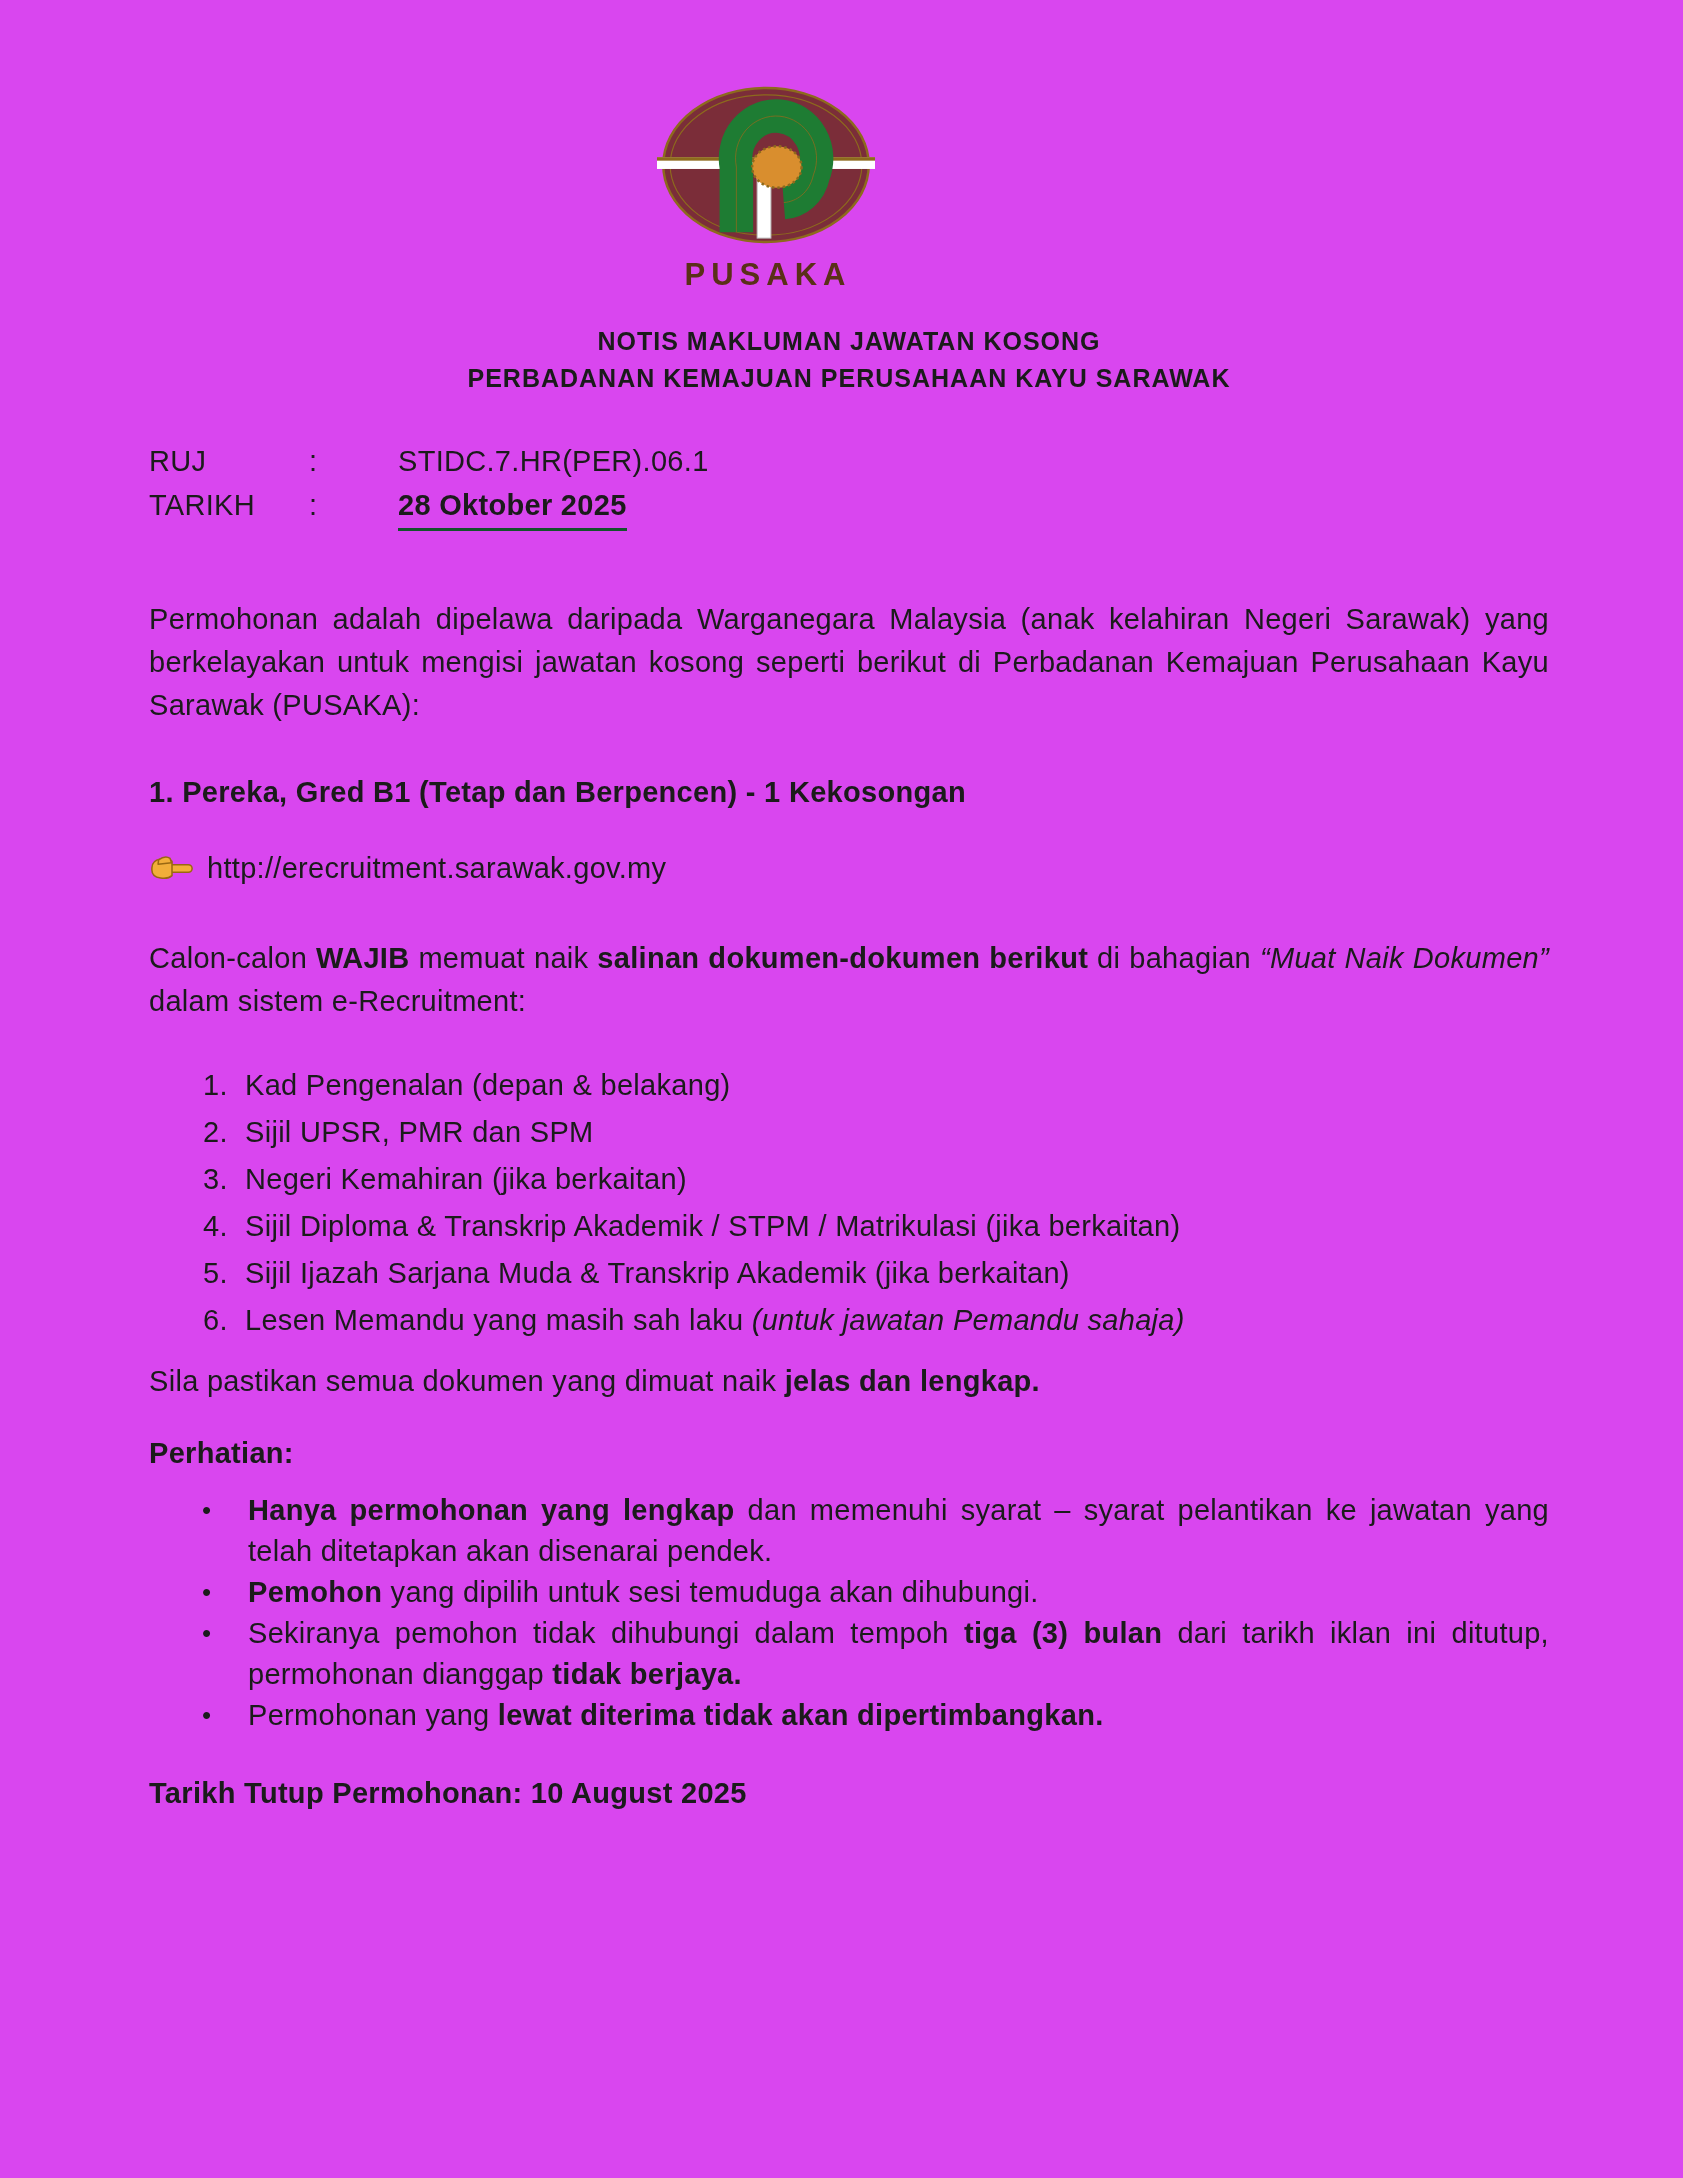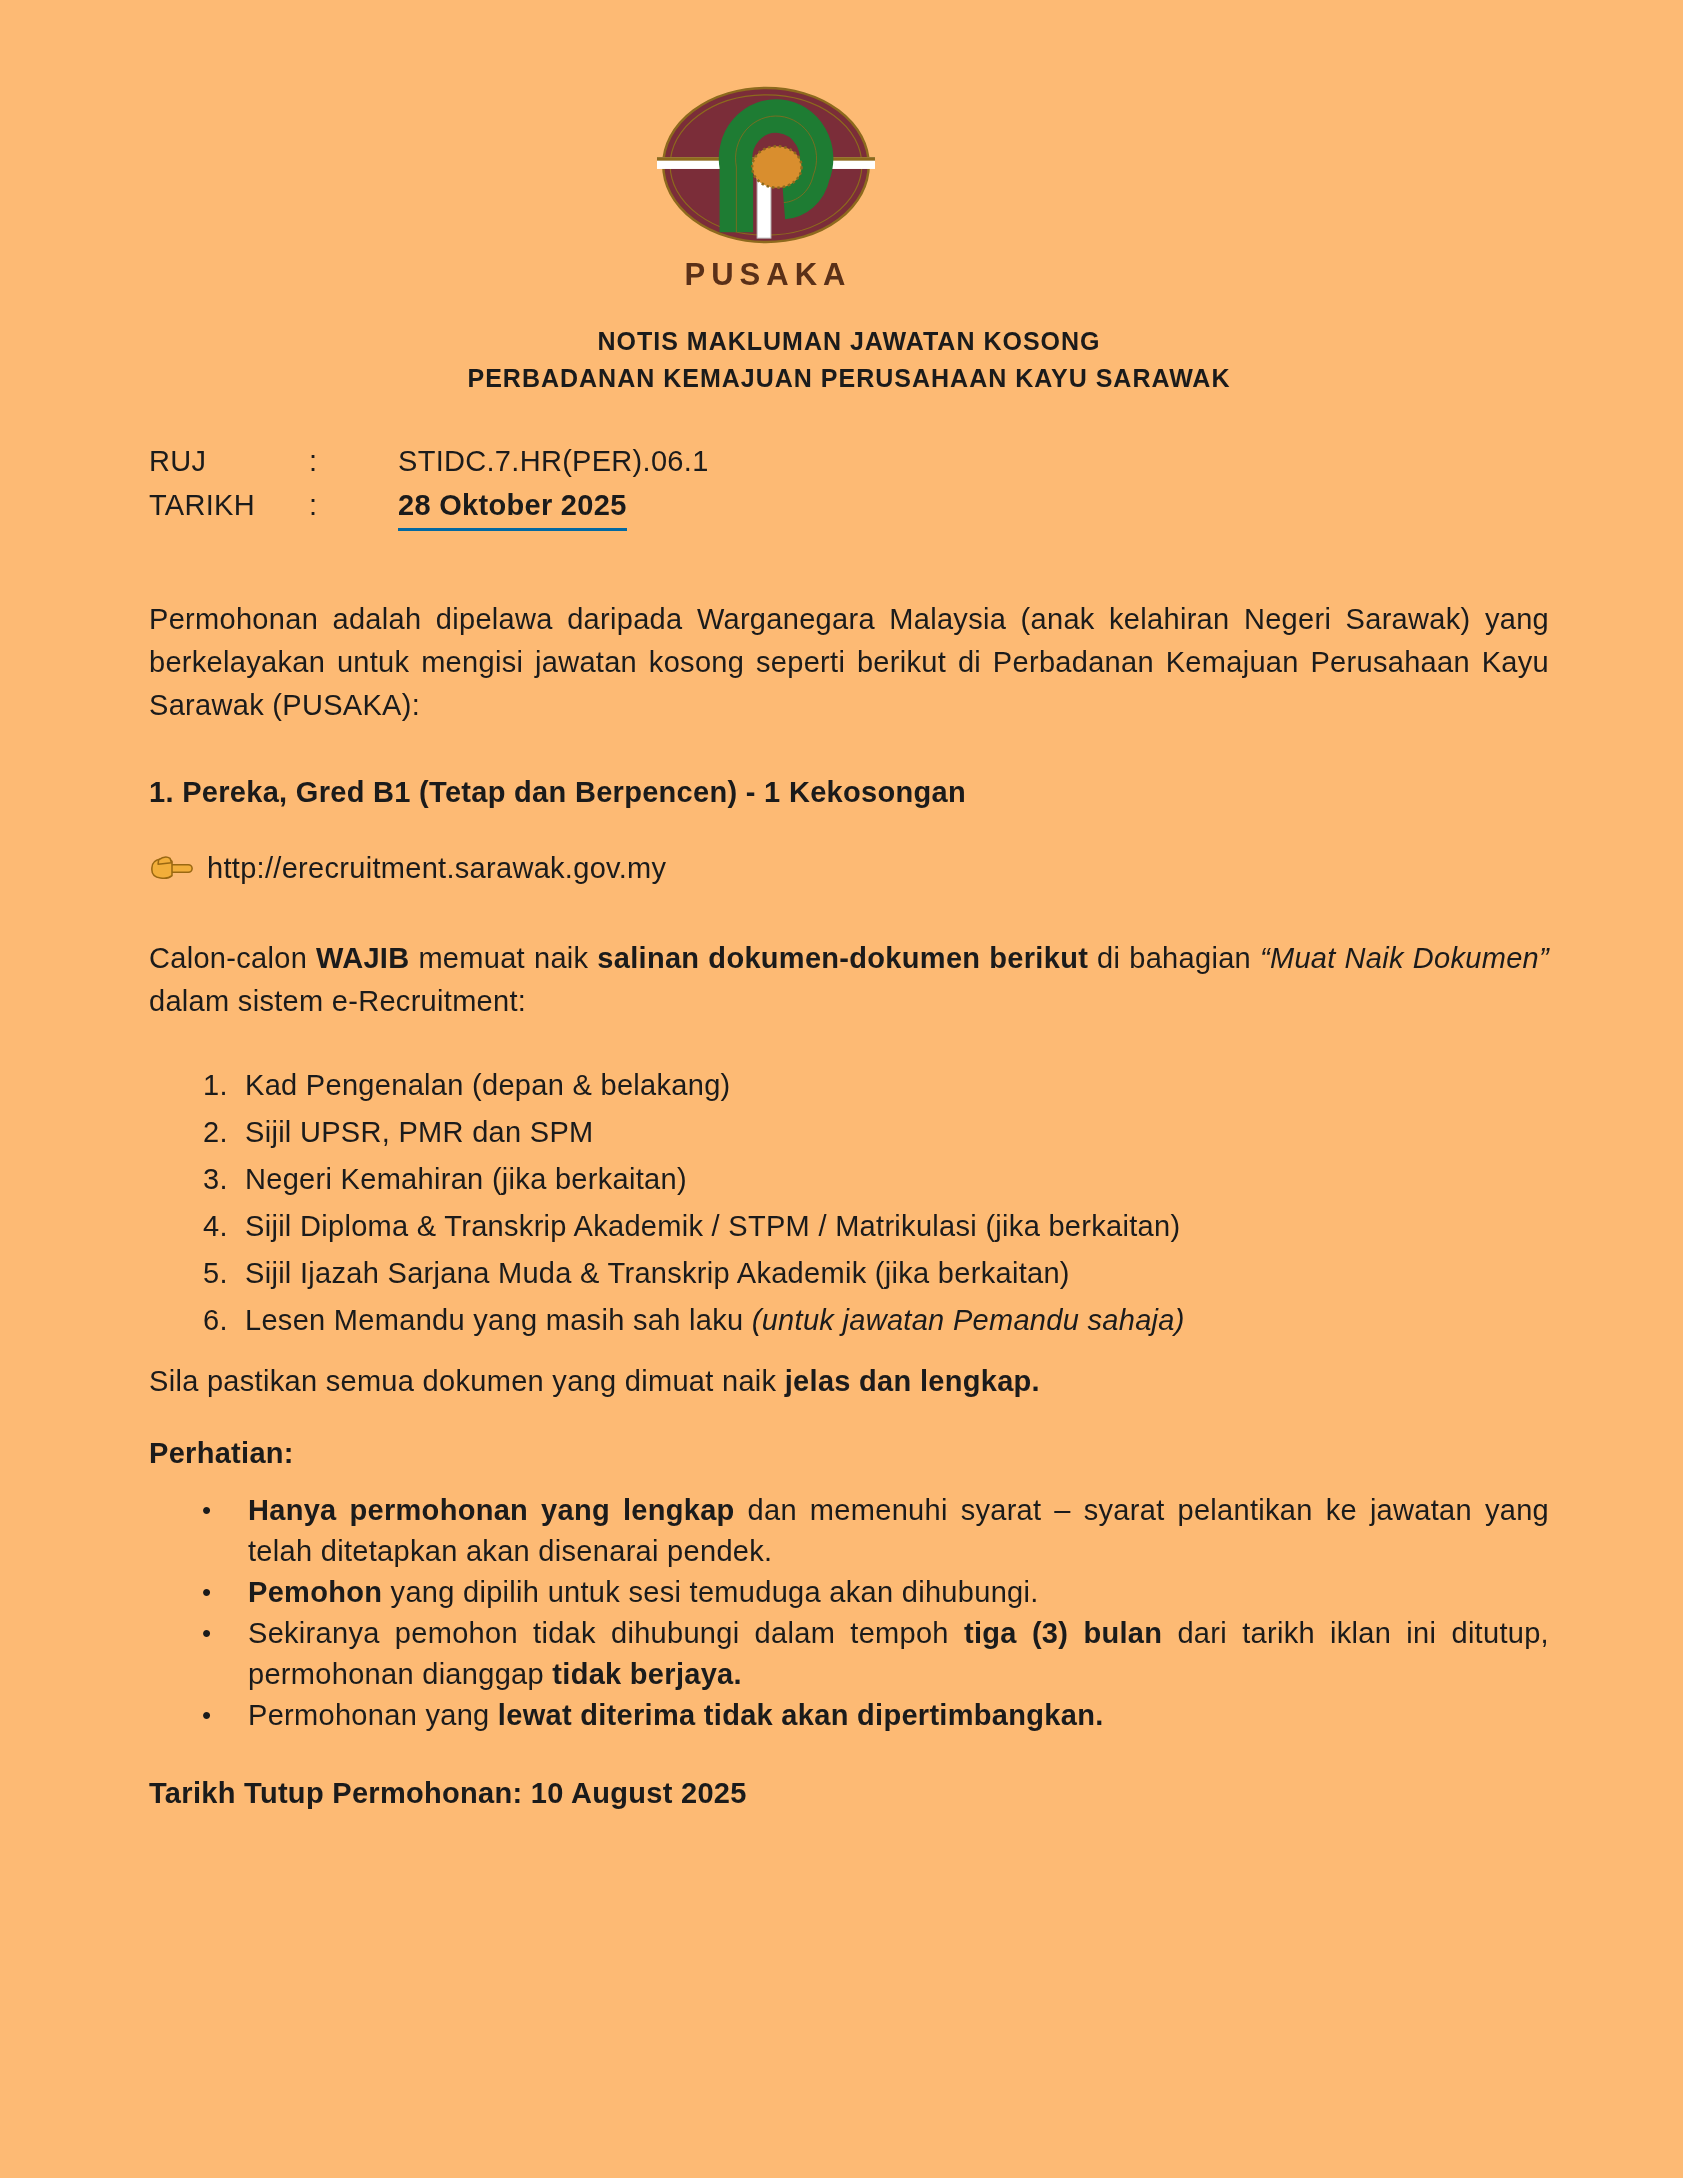--- a/index.html
+++ b/index.html
@@ -1,33 +1,33 @@
 <!DOCTYPE html>
 <html><head>
 <meta charset="utf-8">
 <style>
   html,body{margin:0;padding:0;background:#ffffff;}
   .page{
     position:relative; width:1683px; height:2178px; box-sizing:border-box;
-    background:#fdba74; overflow:hidden;
+    background:#d946ef; overflow:hidden;
     padding:84px 134px 0 149px;
     font-family:"Liberation Sans", sans-serif;
     color:#1b1b1b; font-size:29px; letter-spacing:0.3px;
   }
   p,ul,ol,h1{margin:0;padding:0;}
   .logo-block{width:220px;margin-left:507px;text-align:center;}
   .brand{font-size:31px;font-weight:bold;letter-spacing:6px;padding-left:4px;
          color:#5a3018;margin-top:2px;}
   .title{ text-align:center; font-weight:bold; font-size:25px; line-height:37px;
           letter-spacing:1px; margin-top:30px;}
   .meta{margin-top:42px; line-height:44px;}
   .meta-row{display:flex;gap:13px;}
   .meta-label{width:147px;}
   .meta-colon{width:76px;}
-  .meta-value.date{font-weight:bold; border-bottom:3px solid #0369a1; padding-bottom:1px;}
+  .meta-value.date{font-weight:bold; border-bottom:3px solid #14532d; padding-bottom:1px;}
   .para{line-height:43px;}
   .just{text-align:justify;}
   .b{font-weight:bold;}
   .i{font-style:italic;}
   .intro{margin-top:67px;}
   .vacancy{margin-top:44px; font-weight:bold; line-height:43px;}
   .online{margin-top:38px;}
   .link-row{margin-top:32px; display:flex; align-items:center; line-height:44px;}
   .hand{width:46px; height:36px; margin-right:12px; flex:0 0 auto;}
   .url{color:#1b1b1b;}

